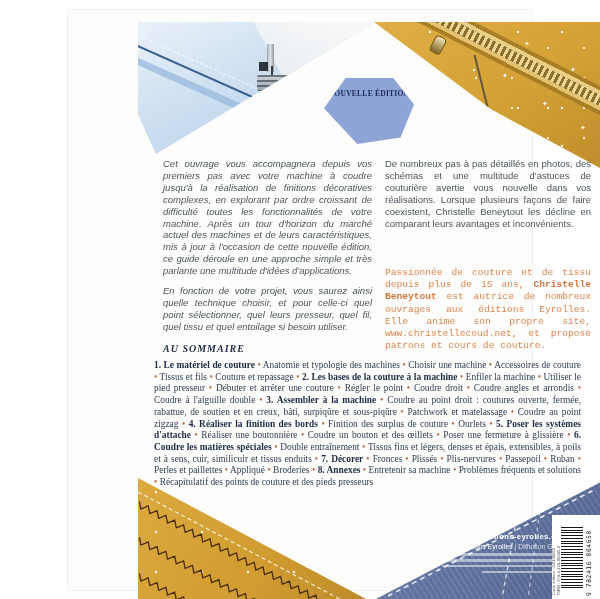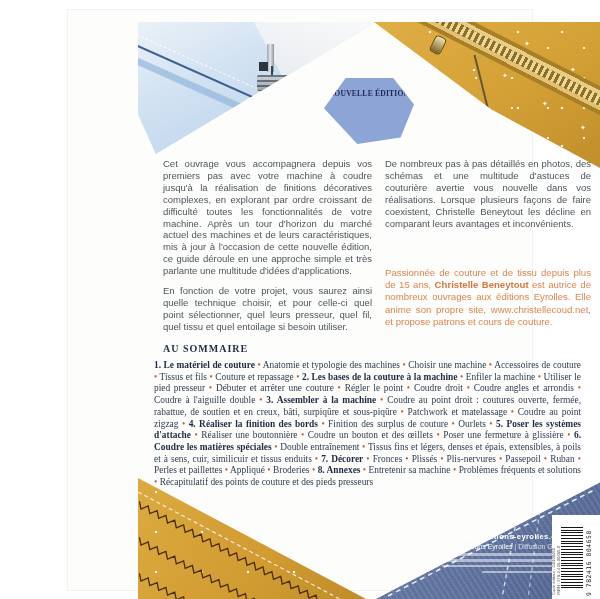--- a/index.html
+++ b/index.html
@@ -50,28 +50,28 @@
     clip-path:polygon(24% 0%,77% 0%,100% 40%,85% 90%,37% 100%,0% 46%);
     text-align:center;color:#1d2a56;}
   .badge-t1{margin-top:11px;font-size:7.6px;font-weight:bold;letter-spacing:.2px;
     font-family:"Liberation Serif",serif;}
   .badge-t2{font-family:"Liberation Serif",serif;font-style:italic;font-size:7.8px;line-height:9.6px;
     margin-top:2px;}
   
   .col{position:absolute;top:148px;color:#4b555c;font-size:9.5px;line-height:11.9px;
     text-align:justify;}
   .col p{margin:0 0 8px 0;}
-  .col-left{left:95px;width:209px;}
+  .col-left{left:95px;width:209px;font-style:italic;}
   .col-right{left:317px;width:206px;}
   .author{position:absolute;left:317px;top:257px;width:206px;color:#dc8450;
-    font-family:Liberation Sans, sans-serif;font-size:9.6px;line-height:12.2px;text-align:justify;}
+    font-family:Liberation Mono, monospace;font-size:9.6px;line-height:12.2px;text-align:justify;}
   .author b{color:#d5773f;}
   
   .som-head{position:absolute;left:95px;top:333px;font-family:"Liberation Serif",serif;
-    font-weight:bold;font-size:10px;letter-spacing:1px;color:#1e2c46;}
+    font-weight:bold;font-size:10px;letter-spacing:1px;color:#1e2c46;font-style:italic;}
   .som{position:absolute;left:86px;top:350px;width:427px;font-family:"Liberation Serif",serif;
     font-size:9.4px;line-height:11.7px;color:#2e3d52;text-align:justify;}
   .som .dot{color:#c0603a;}
   .som .som-bold{font-weight:bold;color:#1c2a44;}
   
   .ph-zigzag{left:70px;top:468px;width:230px;height:122px;
     clip-path:polygon(0 0,100% 100%,0 100%);
     background:
       radial-gradient(circle 1.4px at 18px 14px,rgba(255,255,255,.9) 1.3px,rgba(255,255,255,0) 1.6px),
       radial-gradient(circle 1px at 40px 30px,rgba(255,255,255,.8) .9px,rgba(255,255,255,0) 1.2px),

